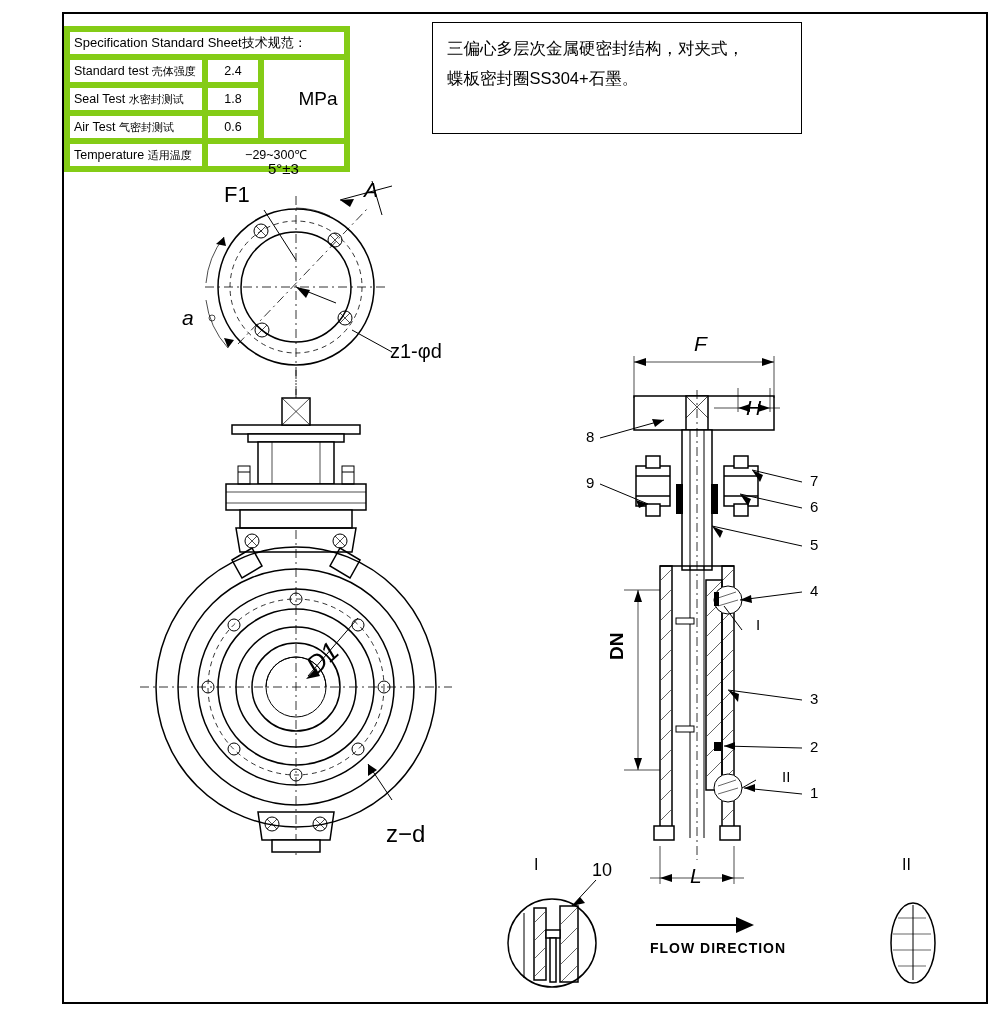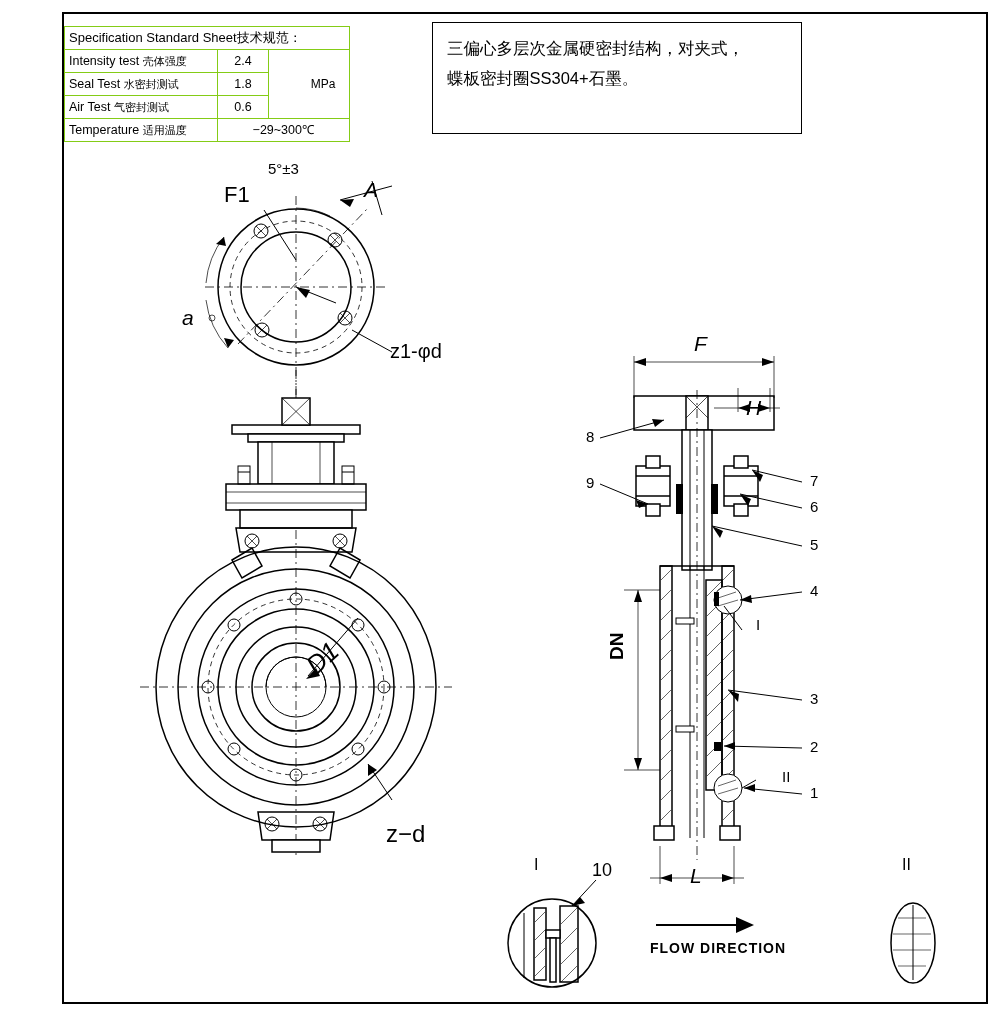--- a/index.html
+++ b/index.html
@@ -3,24 +3,24 @@
 <meta charset="utf-8">
 <style>
   html,body{margin:0;padding:0;background:#ffffff;}
   body{width:1000px;height:1016px;position:relative;font-family:"Liberation Sans",sans-serif;color:#000;}
   #sheet{position:absolute;left:0;top:0;width:1000px;height:1016px;}
   .frame{position:absolute;left:62px;top:12px;width:926px;height:992px;border:2px solid #000;box-sizing:border-box;}
   .lbl{position:absolute;white-space:nowrap;font-family:"Liberation Sans",sans-serif;}
 
   
   .spec{position:absolute;left:64px;top:26px;width:286px;border-collapse:collapse;}
-  .spec td{border:1px solid #84cc16;font-size:12.5px;padding:2px 4px;height:18px;line-height:16px;}
+  .spec td{border:6px solid #84cc16;font-size:12.5px;padding:2px 4px;height:18px;line-height:16px;}
   .spec .hdr{text-align:left;font-size:13px;}
   .spec .num{text-align:center;width:42px;}
-  .spec .unit{text-align:center;width:44px;font-size:12px;padding-left:32px;}
+  .spec .unit{text-align:center;width:44px;font-size:19px;padding-left:32px;}
   .cn{font-size:11px;}
 
   
   .notebox{position:absolute;left:432px;top:22px;width:370px;height:112px;border:1.6px solid #000;box-sizing:border-box;padding:10px 0 0 14px;}
   .notebox div{font-size:16.5px;line-height:30px;white-space:nowrap;}
 
   
   svg{position:absolute;left:0;top:0;overflow:visible;}
   .s{stroke:#000;fill:none;}
   .t1{stroke-width:1;}
@@ -44,21 +44,21 @@
 <div id="sheet">
 
   <div class="frame"></div>
 
   <table class="spec">
     <tbody>
         <tr>
       <td class="hdr" colspan="3">Specification Standard Sheet技术规范：</td>
     </tr>
     <tr>
-      <td><span>Intensity test</span> <span class="cn">壳体强度</span></td>
+      <td><span>Standard test</span> <span class="cn">壳体强度</span></td>
       <td class="num">2.4</td>
       <td class="unit" rowspan="3">MPa</td>
     </tr>
     <tr>
       <td><span>Seal Test</span> <span class="cn">水密封测试</span></td>
       <td class="num">1.8</td>
     </tr>
     <tr>
       <td><span>Air Test</span> <span class="cn">气密封测试</span></td>
       <td class="num">0.6</td>

